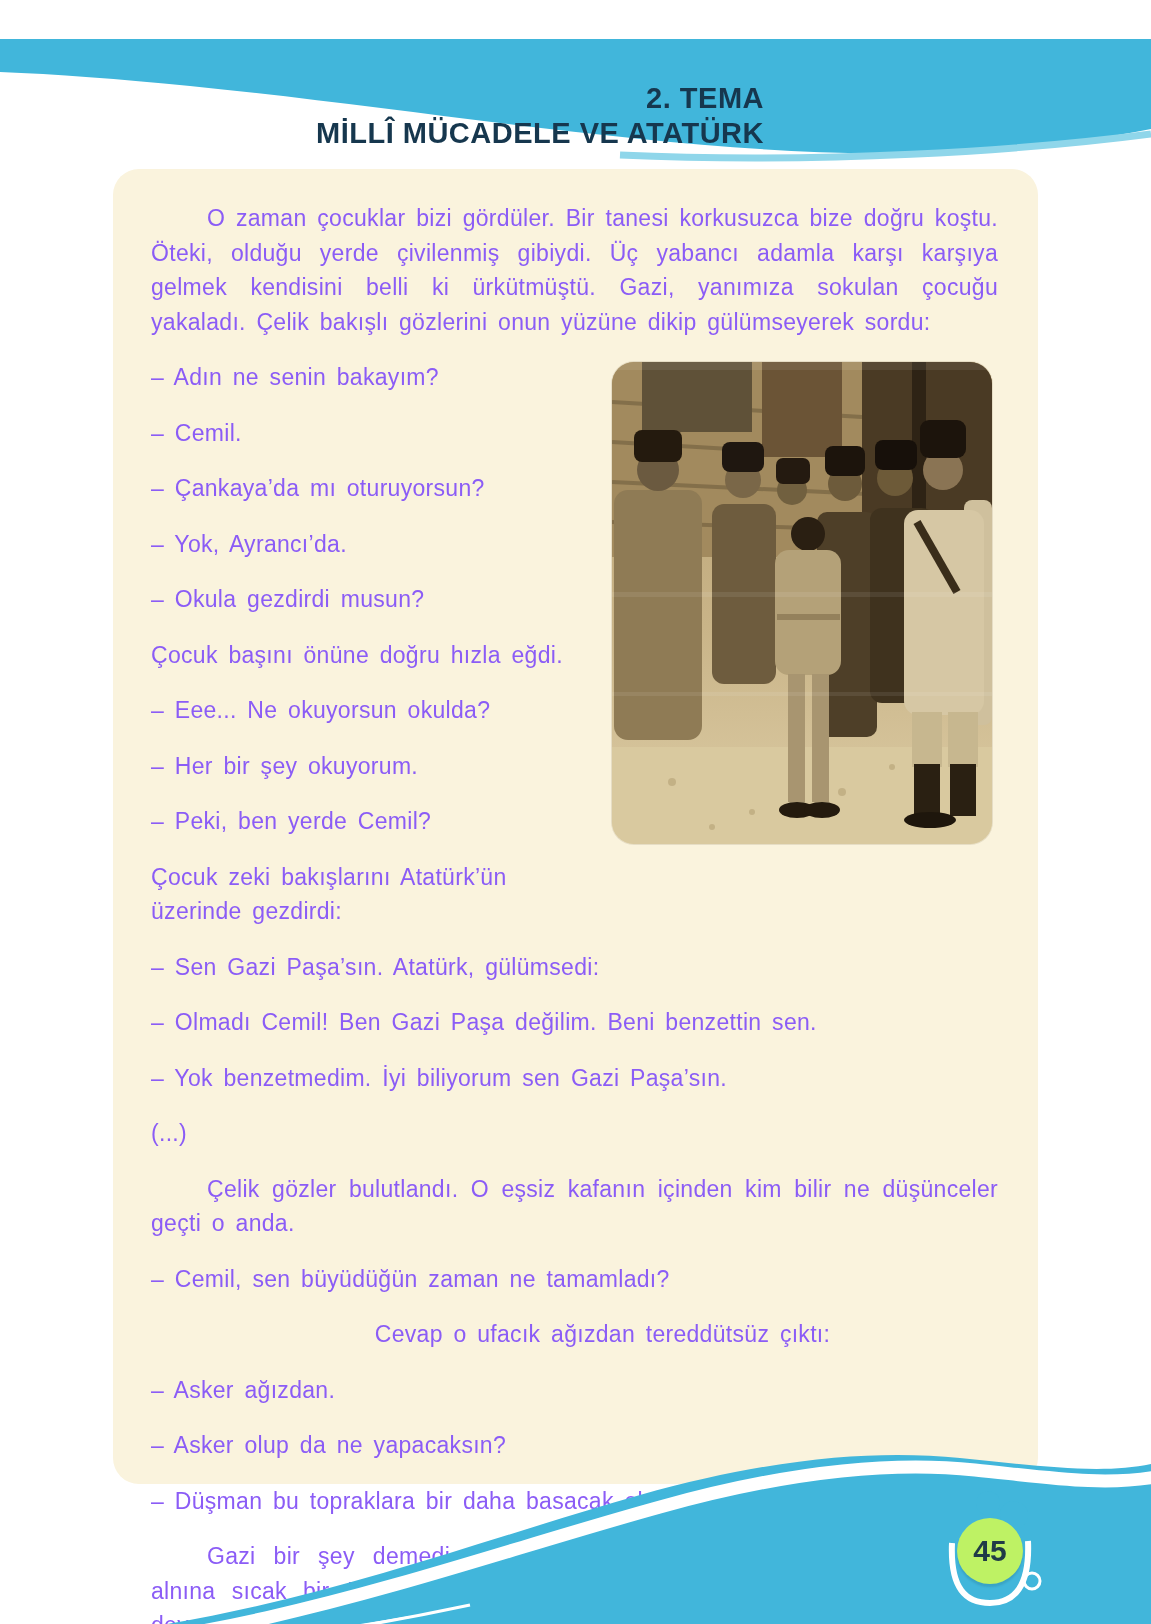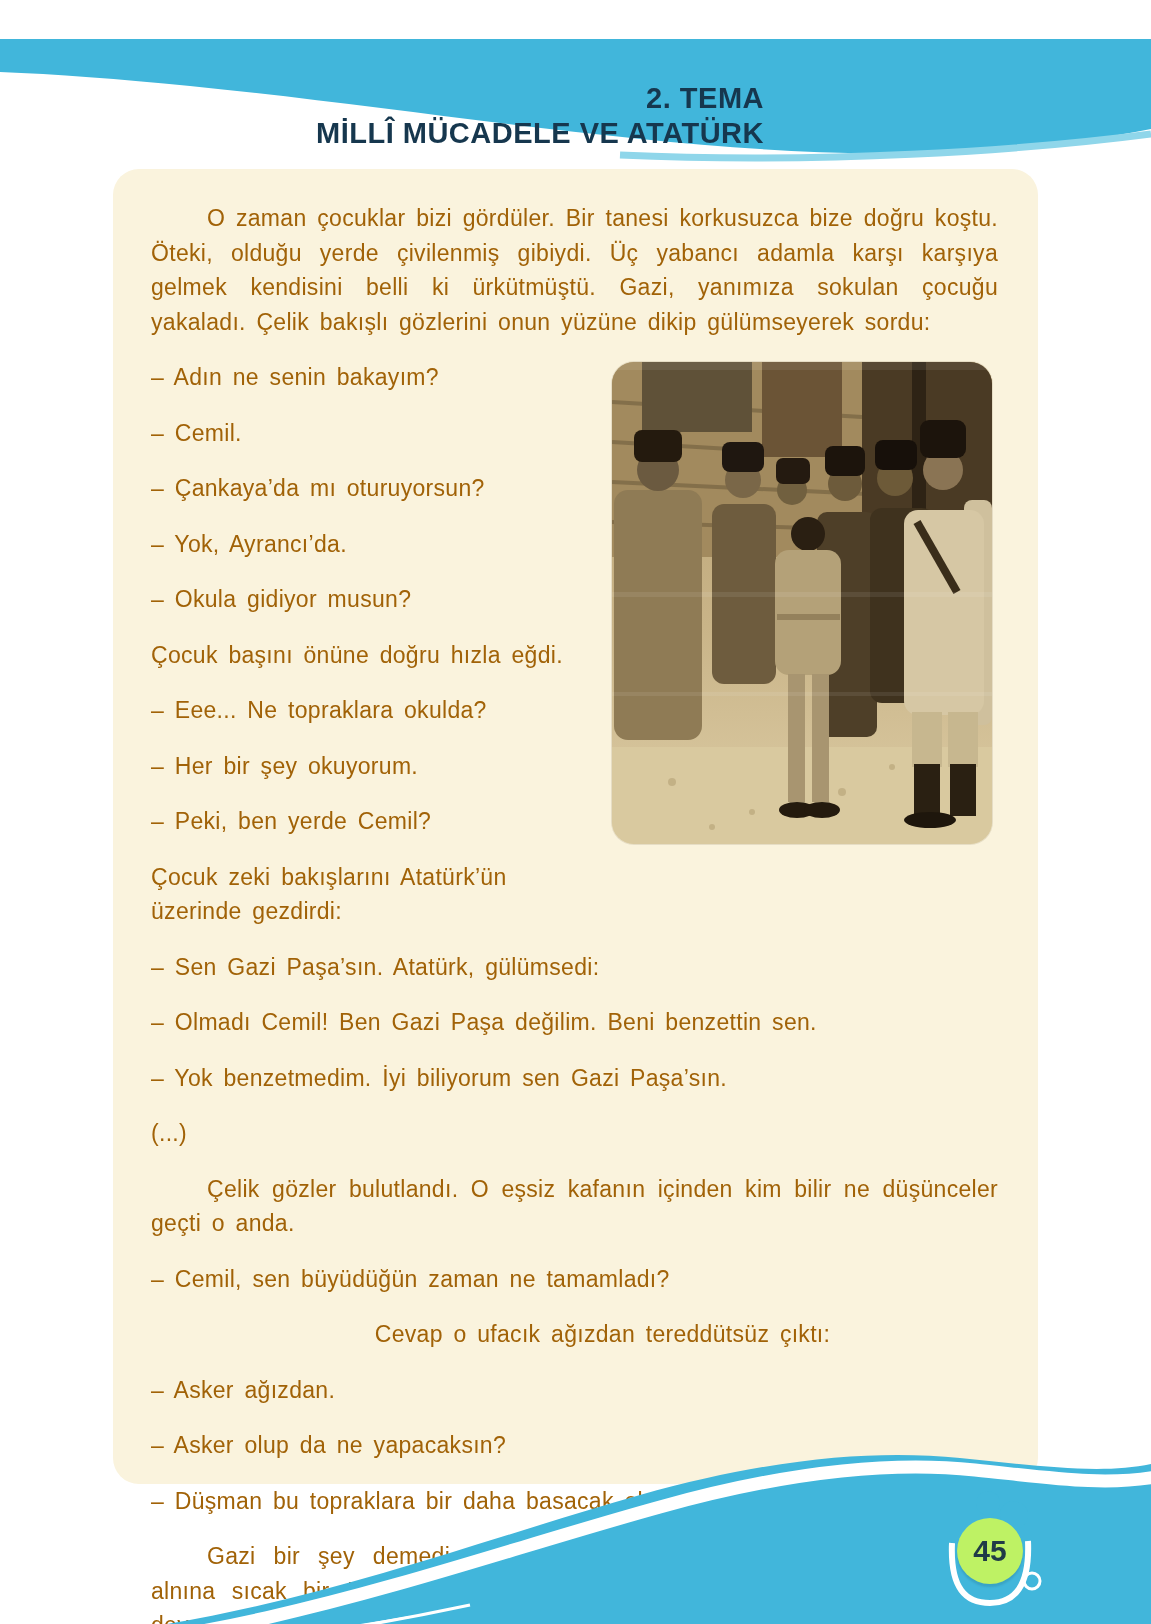--- a/index.html
+++ b/index.html
@@ -11,21 +11,21 @@
   .header-wave{position:absolute;top:0;left:0;width:1151px;height:130px;}
   .header-text{position:absolute;top:42px;right:150px;text-align:right;
        color:#16374e;font-weight:bold;font-size:29px;line-height:35px;
        letter-spacing:.5px;}
 
   
   .content{position:absolute;left:113px;top:130px;width:925px;height:1315px;
        background:#faf3dd;border-radius:26px;padding:32px 40px 30px 38px;
        box-sizing:border-box;}
   .content p{margin:0 0 21px 0;font-size:23px;line-height:1.5;
-       color:#a16207;letter-spacing:.3px;word-spacing:4px;}
+       color:#8b5cf6;letter-spacing:.3px;word-spacing:4px;}
   .indent{text-indent:56px;text-align:center;}
   .justify{text-align:justify;}
   .photo-wrap{float:right;width:380px;height:482px;margin:2px 6px 18px 24px;
        border-radius:22px;overflow:hidden;box-shadow:0 0 0 1px rgba(120,100,60,.15);}
 
   
   .footer-wave{position:absolute;left:0;bottom:0;width:1151px;height:260px;}
   .page-badge{position:absolute;left:957px;top:1479px;width:66px;height:66px;
        background:#bef264;border-radius:50%;display:flex;align-items:center;
        justify-content:center;font-size:30px;font-weight:bold;color:#203b47;
@@ -127,23 +127,23 @@
             <rect x="0" y="230" width="380" height="5"></rect>
           <rect x="0" y="330" width="380" height="4"></rect>
         </g>
       </svg>
     </div>
 
     <p>– Adın ne senin bakayım?</p>
     <p>– Cemil.</p>
     <p>– Çankaya’da mı oturuyorsun?</p>
     <p>– Yok, Ayrancı’da.</p>
-    <p>– Okula gidiyor musun?</p>
+    <p>– Okula gezdirdi musun?</p>
     <p>Çocuk başını önüne doğru hızla eğdi.</p>
-    <p>– Eee... Ne topraklara okulda?</p>
+    <p>– Eee... Ne okuyorsun okulda?</p>
     <p>– Her bir şey okuyorum.</p>
     <p>– Peki, ben yerde Cemil?</p>
     <p>Çocuk zeki bakışlarını Atatürk’ün üzerinde gezdirdi:</p>
     <p>– Sen Gazi Paşa’sın. Atatürk, gülümsedi:</p>
     <p class="justify">– Olmadı Cemil! Ben Gazi Paşa değilim. Beni benzettin sen.</p>
     <p>– Yok benzetmedim. İyi biliyorum sen Gazi Paşa’sın.</p>
     <p>(...)</p>
     <p class="indent justify">Çelik gözler bulutlandı. O eşsiz kafanın içinden kim bilir ne düşünceler geçti o anda.</p>
     <p>– Cemil, sen büyüdüğün zaman ne tamamladı?</p>
     <p class="indent">Cevap o ufacık ağızdan tereddütsüz çıktı:</p>

